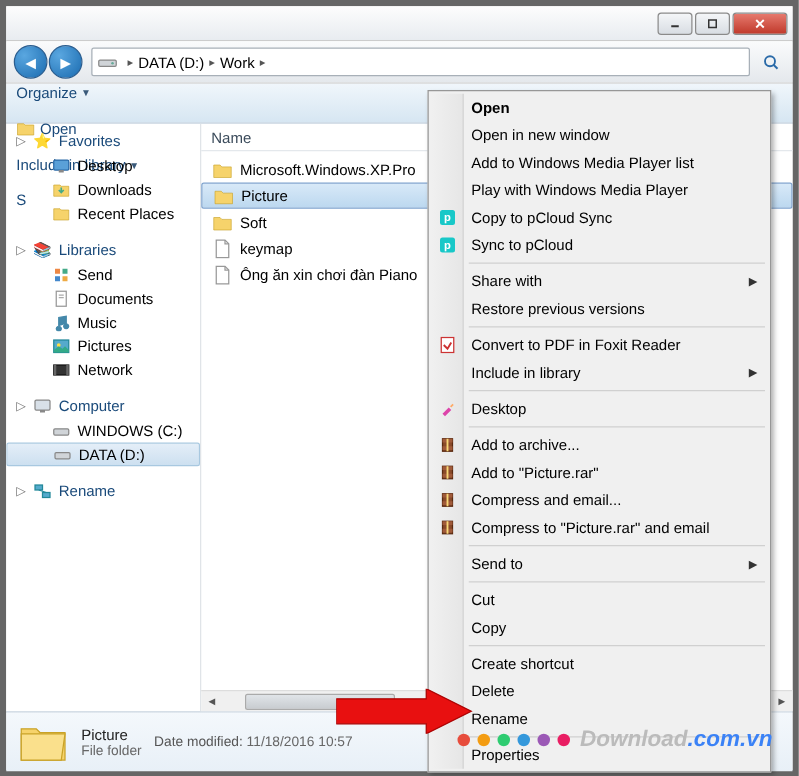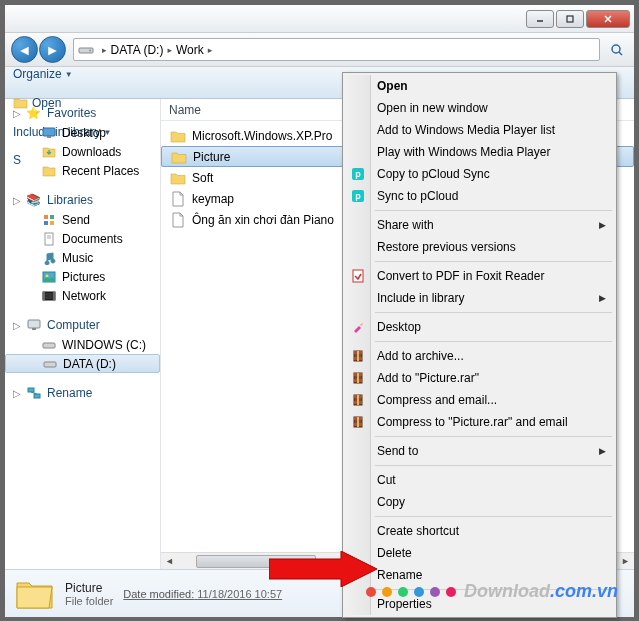--- a/index.html
+++ b/index.html
@@ -46,21 +46,21 @@
   .scroll-h { position: absolute; bottom: 0; left: 0; right: 0; height: 17px; background: #f0f0f0; border-top: 1px solid #ddd; display: flex; align-items: center; }
   .scroll-thumb { width: 120px; height: 13px; background: linear-gradient(to bottom, #e0e4e8, #c8ccd0); border: 1px solid #aaa; border-radius: 2px; margin-left: 18px; }
   .scroll-arr { width: 17px; height: 17px; display: flex; align-items: center; justify-content: center; font-size: 9px; color: #555; }
   
   
   .details { height: 48px; background: linear-gradient(to bottom, #f4f8fc, #e8f0f7); border-top: 1px solid #c8d4e0; display: flex; align-items: center; padding: 4px 10px; gap: 10px; }
   .details-icon { width: 40px; height: 38px; display: flex; align-items: center; justify-content: center; }
   .details-text { font-size: 12px; }
   .details-name { color: #222; }
   .details-type { color: #666; font-size: 11px; }
-  .details-meta { color: #666; font-size: 11px; text-decoration: underline; }
+  .details-meta { color: #666; font-size: 11px; }
   .details-label { color: #555; }
   
   
   .ctx-menu { position: absolute; left: 337px; top: 67px; width: 275px; background: #f0f0f0; border: 1px solid #979797; box-shadow: 2px 2px 4px rgba(0,0,0,0.3); z-index: 100; padding: 2px; }
   .ctx-strip { position: absolute; left: 2px; top: 2px; bottom: 2px; width: 26px; background: linear-gradient(to right, #f0f0f0, #e6e6e6); border-right: 1px solid #d0d0d0; }
   .ctx-item { position: relative; height: 22px; display: flex; align-items: center; padding-left: 32px; padding-right: 18px; font-size: 12px; cursor: pointer; z-index: 2; }
   .ctx-item.bold { font-weight: bold; }
   .ctx-item .arrow { position: absolute; right: 8px; font-size: 9px; color: #333; }
   .ctx-icon { position: absolute; left: 5px; width: 16px; height: 16px; display: flex; align-items: center; justify-content: center; }
   .ctx-sep { height: 1px; background: #d0d0d0; margin: 3px 2px 3px 30px; position: relative; z-index: 2; }

